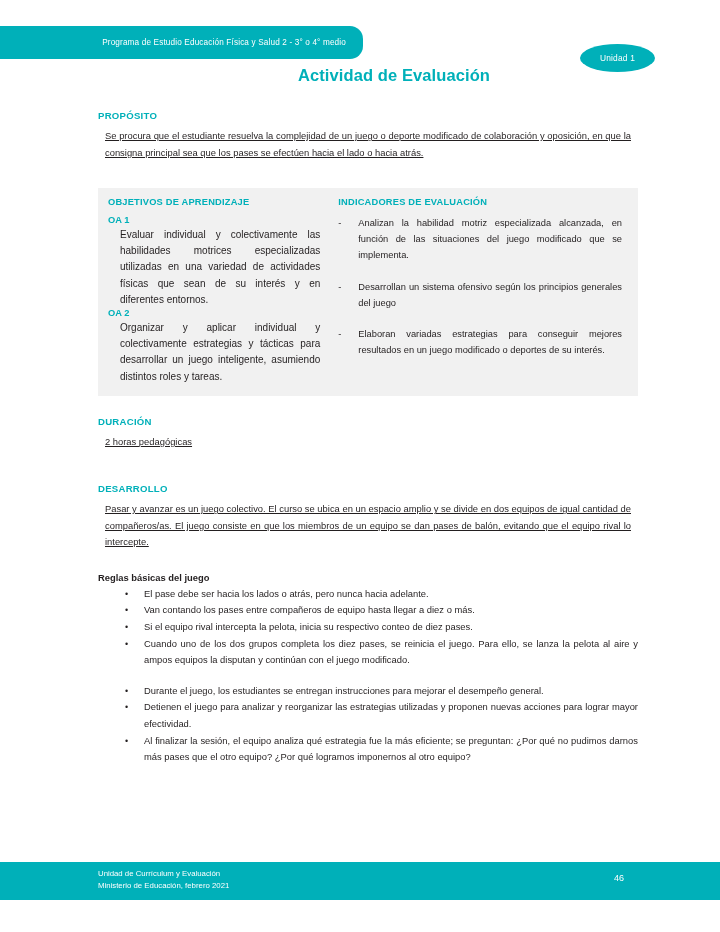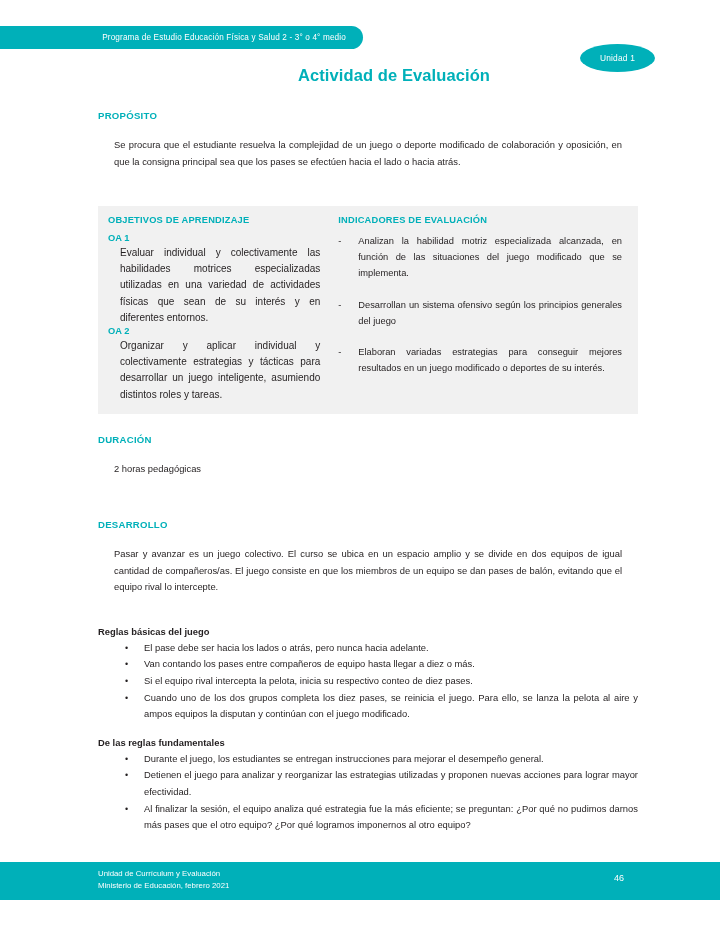--- a/index.html
+++ b/index.html
@@ -22,21 +22,21 @@
     position: absolute;
     top: 0; left: 0;
     width: 720px;
     height: 100px;
   }
   .header-bar {
     position: absolute;
     top: 26px;
     left: 0;
     width: 363px;
-    height: 23px;
+    height: 33px;
     background: #00b0b9;
     border-top-right-radius: 13px;
     border-bottom-right-radius: 13px;
     display: flex;
     align-items: center;
     justify-content: flex-end;
     box-sizing: border-box;
     padding-right: 17px;
   }
   .header-bar-text {
@@ -88,21 +88,22 @@
     color: #00b0b9;
     font-size: 9.6px;
     font-weight: bold;
     letter-spacing: 0.25px;
     margin: 0 0 4px 0;
   }
   .body-text {
     font-size: 9.4px;
     line-height: 16.5px;
     text-align: justify;
-    margin: 16px;
+    margin: 7px;
+    text-decoration: underline;
   }
 
   .gap-sm { height: 14px; }
   .gap-md { height: 20px; }
   .gap-lg { height: 26px; }
 
   
   .oa-table {
     background: #f1f1f1;
     display: flex;
@@ -307,21 +308,20 @@
       <li>
         <span class="bullet-dot">•</span>
         <span class="bullet-text">Cuando uno de los dos grupos completa los diez pases, se reinicia el juego. Para ello, se lanza la pelota al aire y ampos equipos la disputan y continúan con el juego modificado.</span>
       </li>
     </ul>
   </div>
 
   <div class="gap-sm"></div>
 
   <div>
-    <div class="sub-head">De las reglas fundamentales</div>
     <ul class="bullets justified">
       <li>
         <span class="bullet-dot">•</span>
         <span class="bullet-text">Durante el juego, los estudiantes se entregan instrucciones para mejorar el desempeño general.</span>
       </li>
       <li>
         <span class="bullet-dot">•</span>
         <span class="bullet-text">Detienen el juego para analizar y reorganizar las estrategias utilizadas y proponen nuevas acciones para lograr mayor efectividad.</span>
       </li>
       <li>

